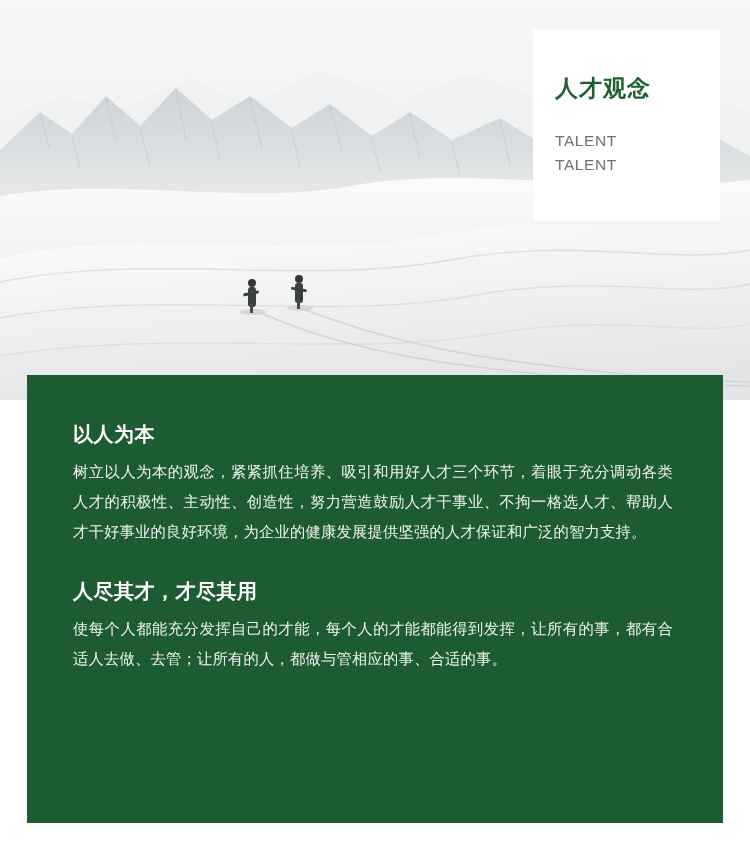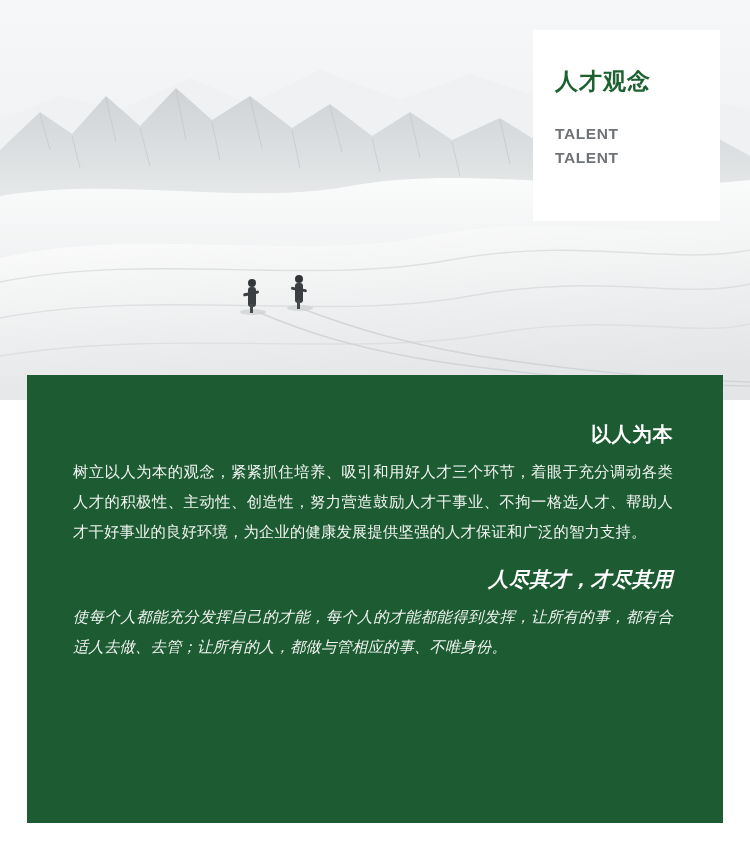--- a/index.html
+++ b/index.html
@@ -39,25 +39,25 @@
     height: 191px;
     background: #ffffff;
     padding: 28px 0 0 22px;
   }
   .title-cn {
     font-size: 23px;
     font-weight: bold;
     color: #1d6130;
     letter-spacing: 1px;
     line-height: 1.2;
-    margin: 10px 0 26px 0;
+    margin: 17px 0 26px 0;
   }
   .title-en {
     font-size: 15.5px;
-    font-weight: bold;
+    font-weight: normal;
     color: #6f7376;
     letter-spacing: 0.6px;
     line-height: 1.55;
     margin: 0;
   }
   .title-en .l2 { display: block; }
 
   
   .panel {
     position: absolute;
@@ -68,32 +68,31 @@
     background: #1d5c32;
     padding: 46px 50px 0 46px;
   }
   .sec-head {
     font-size: 20px;
     font-weight: bold;
     color: #ffffff;
     letter-spacing: 0.5px;
     margin: 0 0 10px 0;
     line-height: 1.3;
-    text-align: right;
   }
   .sec-body {
     font-size: 15.3px;
     color: #f0f3f0;
     line-height: 1.95;
     margin: 0;
     text-align: justify;
     letter-spacing: 0.2px;
   }
   .sec-body .ln { display: block; }
-  .sec2 { margin-top: 20px; font-style: italic; }
+  .sec2 { margin-top: 32px; }
 
   
   .bottom-strip {
     position: absolute;
     left: 0;
     top: 823px;
     width: 750px;
     height: 20px;
     background: #ffffff;
   }
@@ -181,21 +180,21 @@
   <div class="panel">
 
     <div class="section">
       <h2 class="sec-head">以人为本</h2>
       <p class="sec-body">树立以人为本的观念，紧紧抓住培养、吸引和用好人才三个环节，着眼于充分调动各类人才的积极性、主动性、创造性，努力营造鼓励人才干事业、不拘一格选人才、帮助人才干好事业的良好环境，为企业的健康发展提供坚强的人才保证和广泛的智力支持。</p>
     </div>
 
     <div class="section sec2">
       <h2 class="sec-head">人尽其才，才尽其用</h2>
       <p class="sec-body">
-        <span>使每个人都能充分发挥自己的才能，每个人的才能都能得到发挥，让所有的事，都有合适人去做、去管；让所有的人，都做与管相应的事、不唯身份。</span>
+        <span>使每个人都能充分发挥自己的才能，每个人的才能都能得到发挥，让所有的事，都有合适人去做、去管；让所有的人，都做与管相应的事、合适的事。</span>
       </p>
     </div>
 
   </div>
 
   <div class="bottom-strip"></div>
 
 </div>
 
 </body></html>

